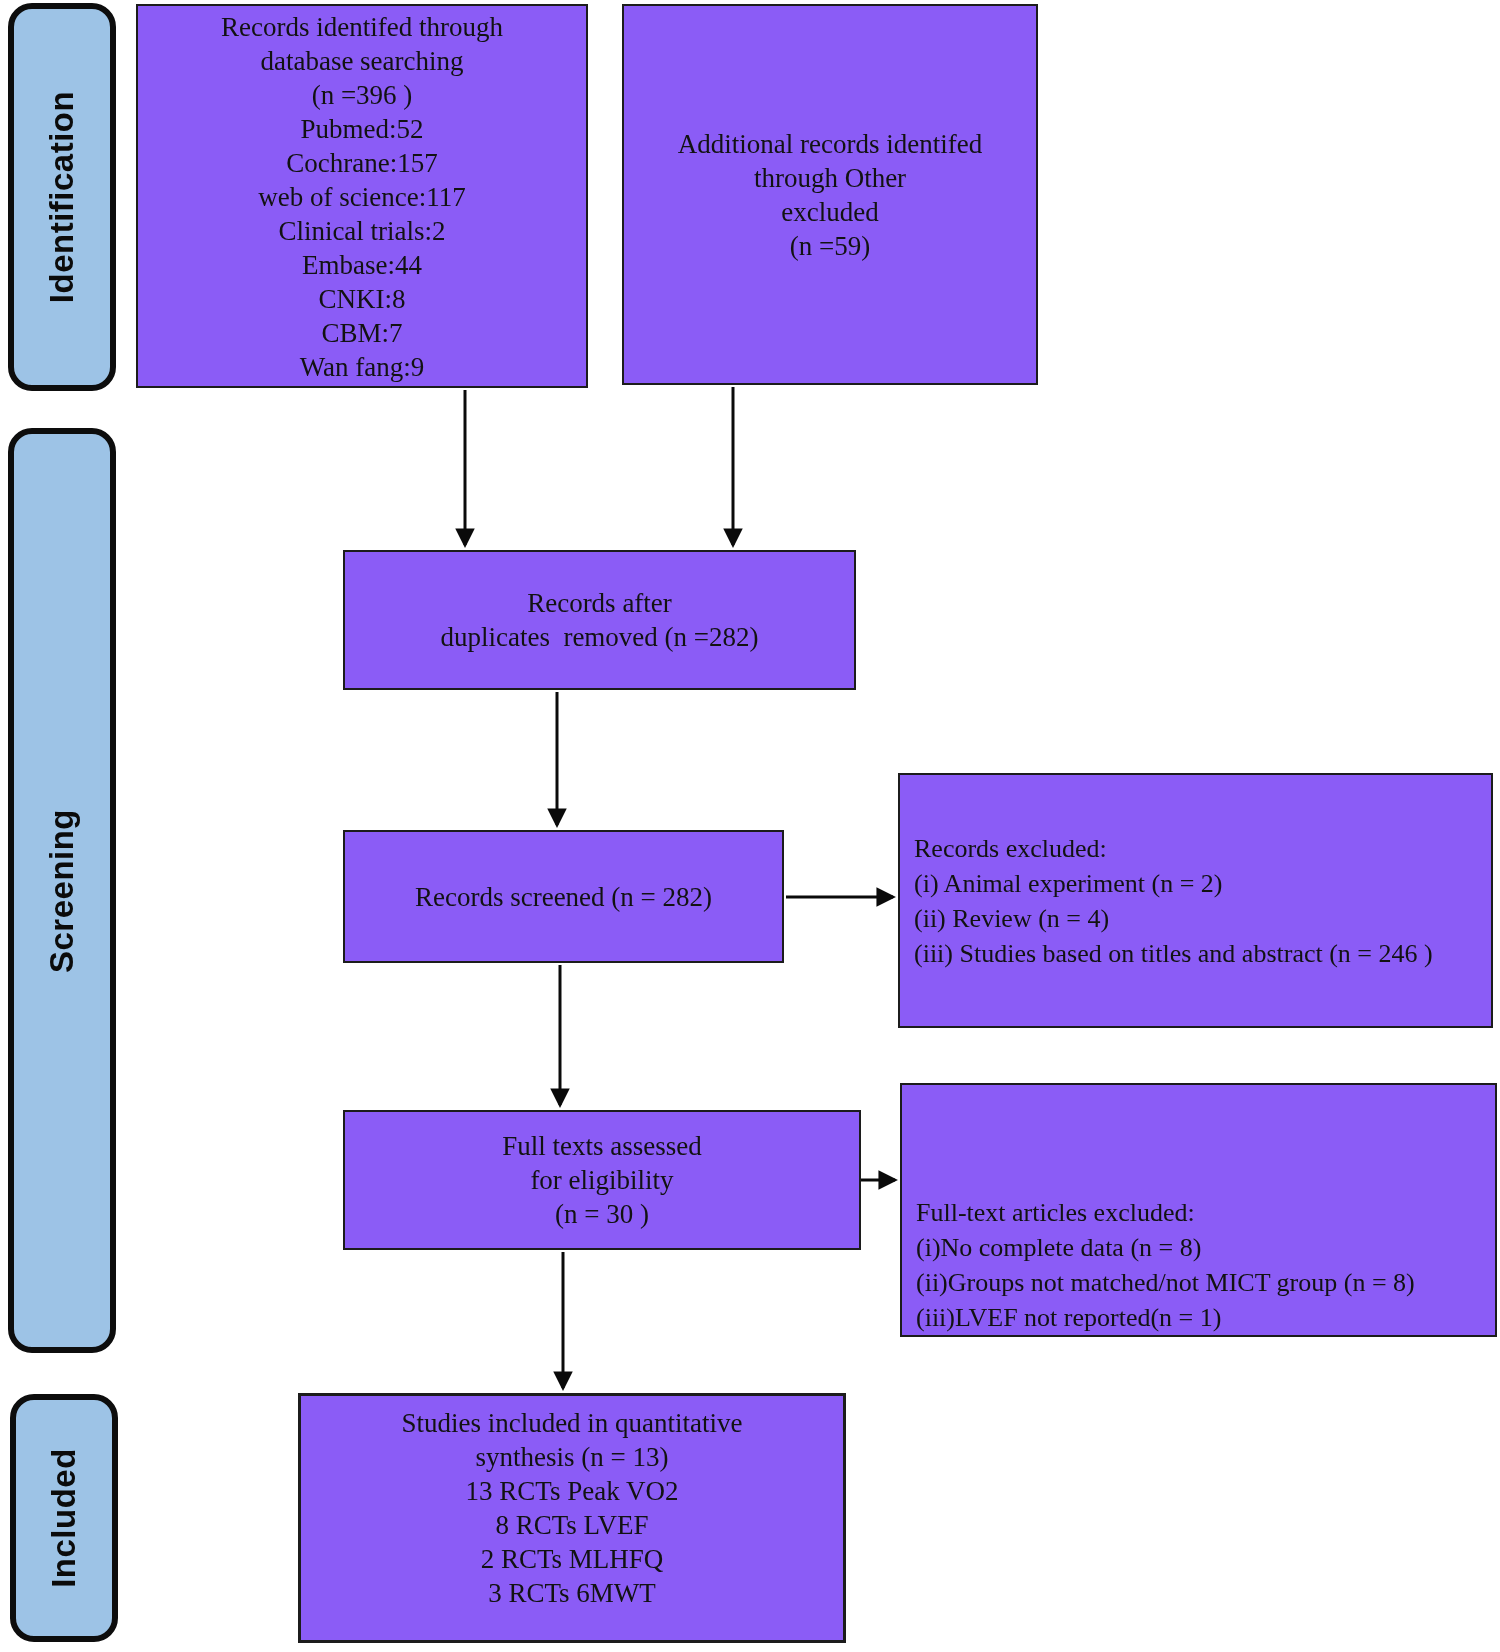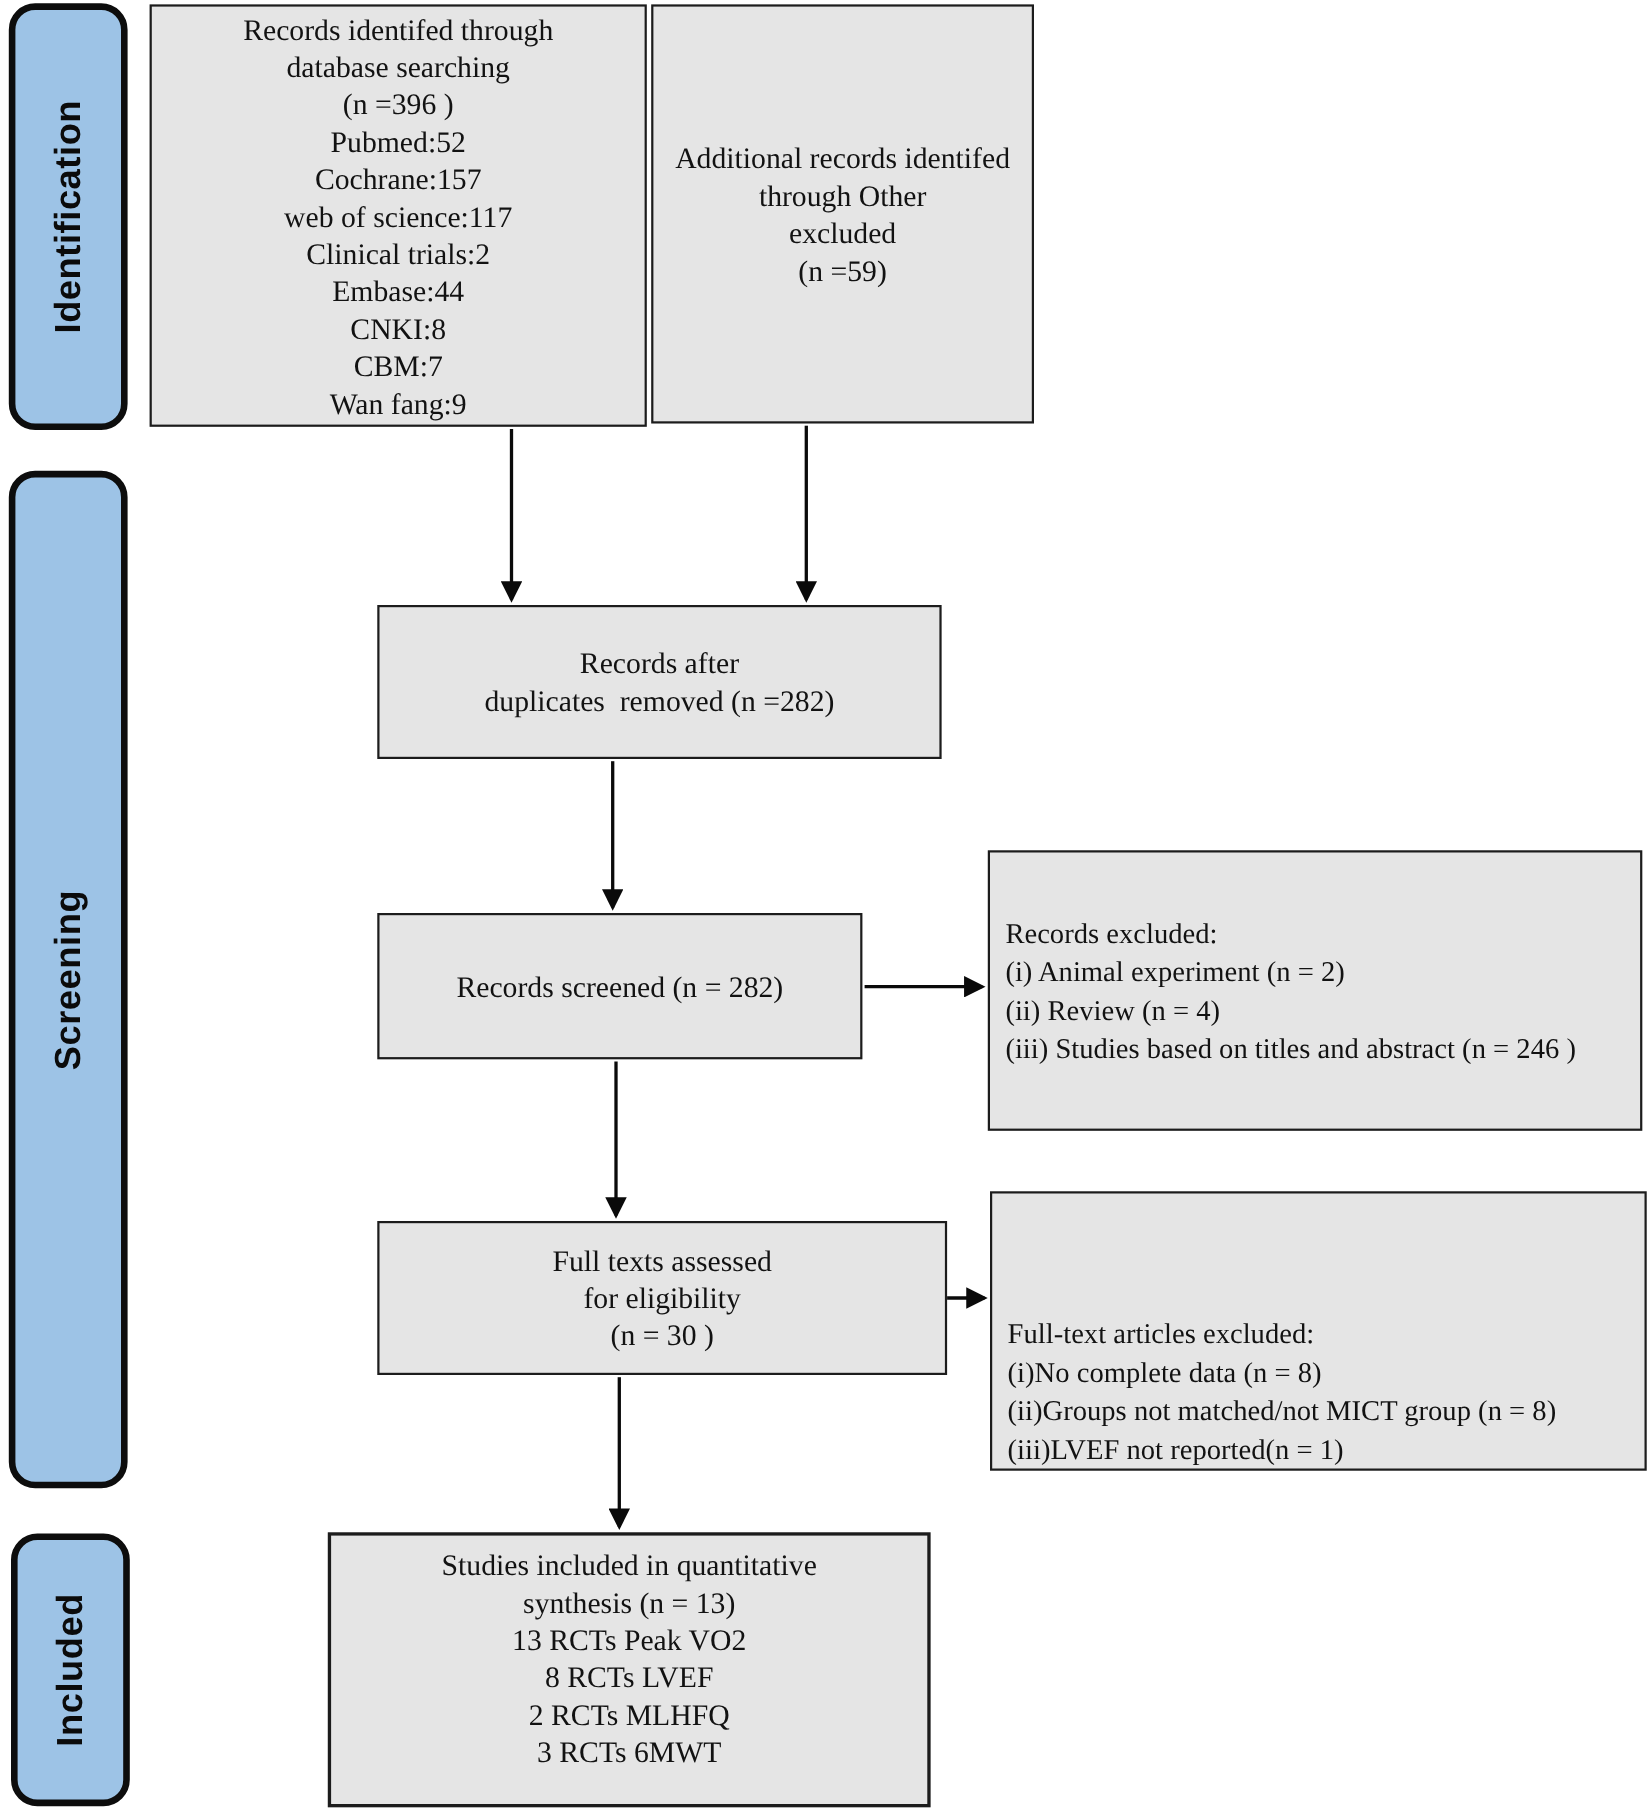--- a/index.html
+++ b/index.html
@@ -29,32 +29,32 @@
     color:#0b0b0b;
     letter-spacing:.5px;
   }
   #stage-identification{left:8px;top:3px;width:108px;height:388px;}
   #stage-screening{left:8px;top:428px;width:108px;height:925px;}
   #stage-included{left:10px;top:1394px;width:108px;height:248px;}
 
   
   .box{
     position:absolute;
-    background:#e5e5e5;
+    background:#8b5cf6;
     border:2px solid #1c1c1c;
     box-sizing:border-box;
     display:flex;flex-direction:column;justify-content:center;align-items:center;
     font-size:27px;line-height:34px;
   }
   .box .line{white-space:pre;}
   .box.left-align{align-items:flex-start;padding-left:14px;padding-right:6px;font-size:26px;line-height:35px;}
   .box.top-align{justify-content:flex-start;}
 
   #box-database{left:136px;top:4px;width:452px;height:384px;padding-top:4px;justify-content:flex-start;}
-  #box-additional{left:592px;top:4px;width:348px;height:381px;}
+  #box-additional{left:622px;top:4px;width:416px;height:381px;}
   #box-duplicates{left:343px;top:550px;width:513px;height:140px;}
   #box-screened{left:343px;top:830px;width:441px;height:133px;}
   #box-rec-excluded{left:898px;top:773px;width:595px;height:255px;}
   #box-fulltext{left:343px;top:1110px;width:518px;height:140px;}
   #box-ft-excluded{left:900px;top:1083px;width:597px;height:254px;justify-content:flex-end;}
   #box-included{left:298px;top:1393px;width:548px;height:250px;border-width:3px;padding-top:10px;}
 
   
   svg.arrows{position:absolute;left:0;top:0;pointer-events:none;}
   svg.arrows line{stroke:#0a0a0a;stroke-width:3;}

